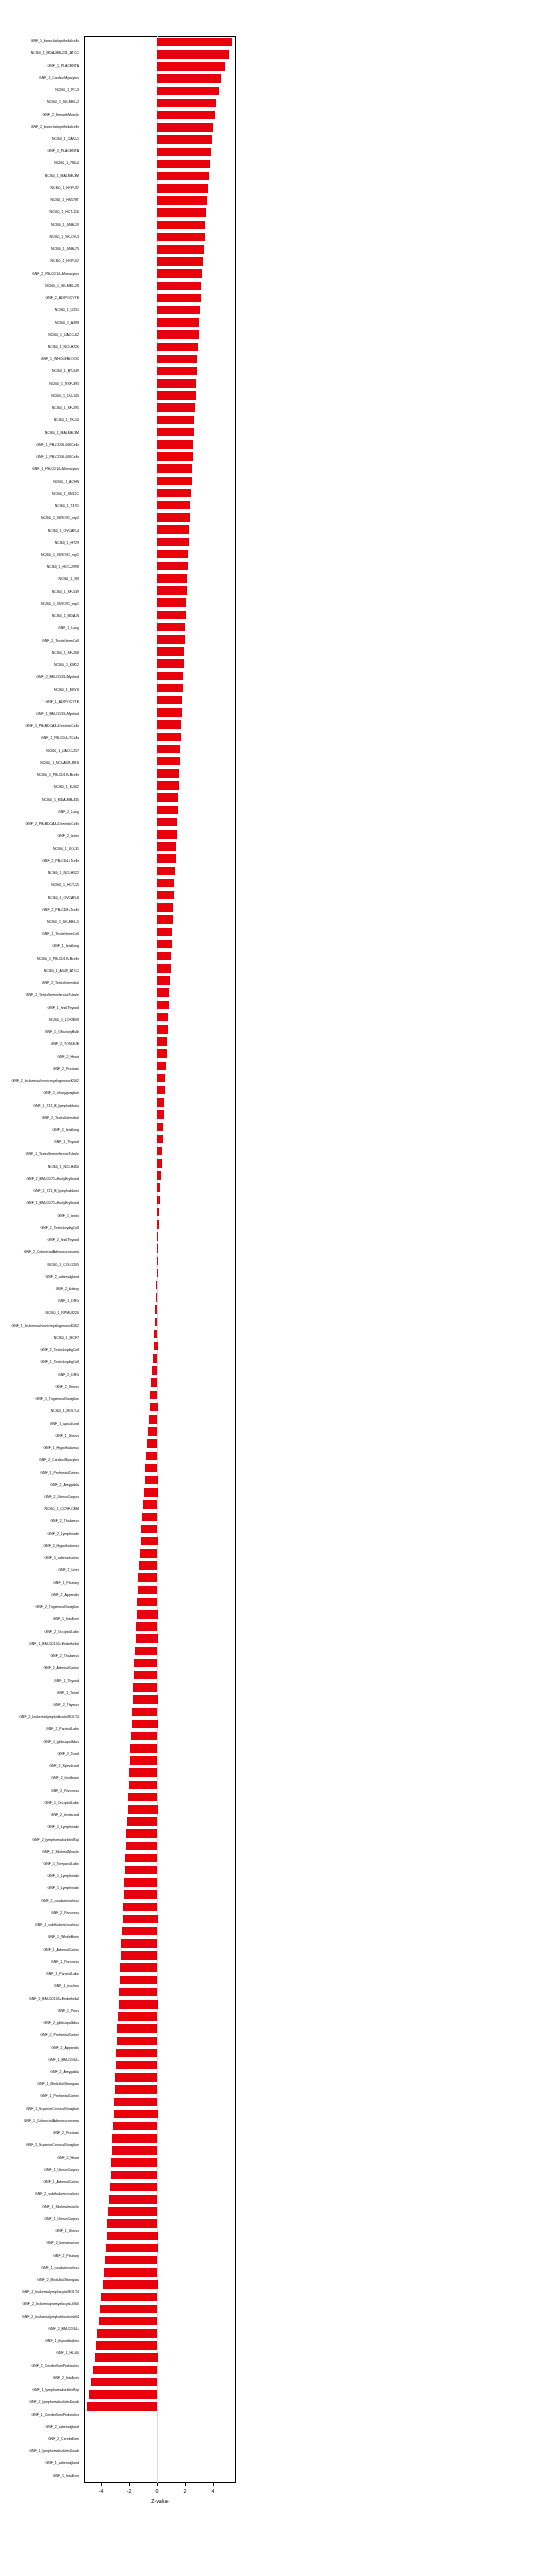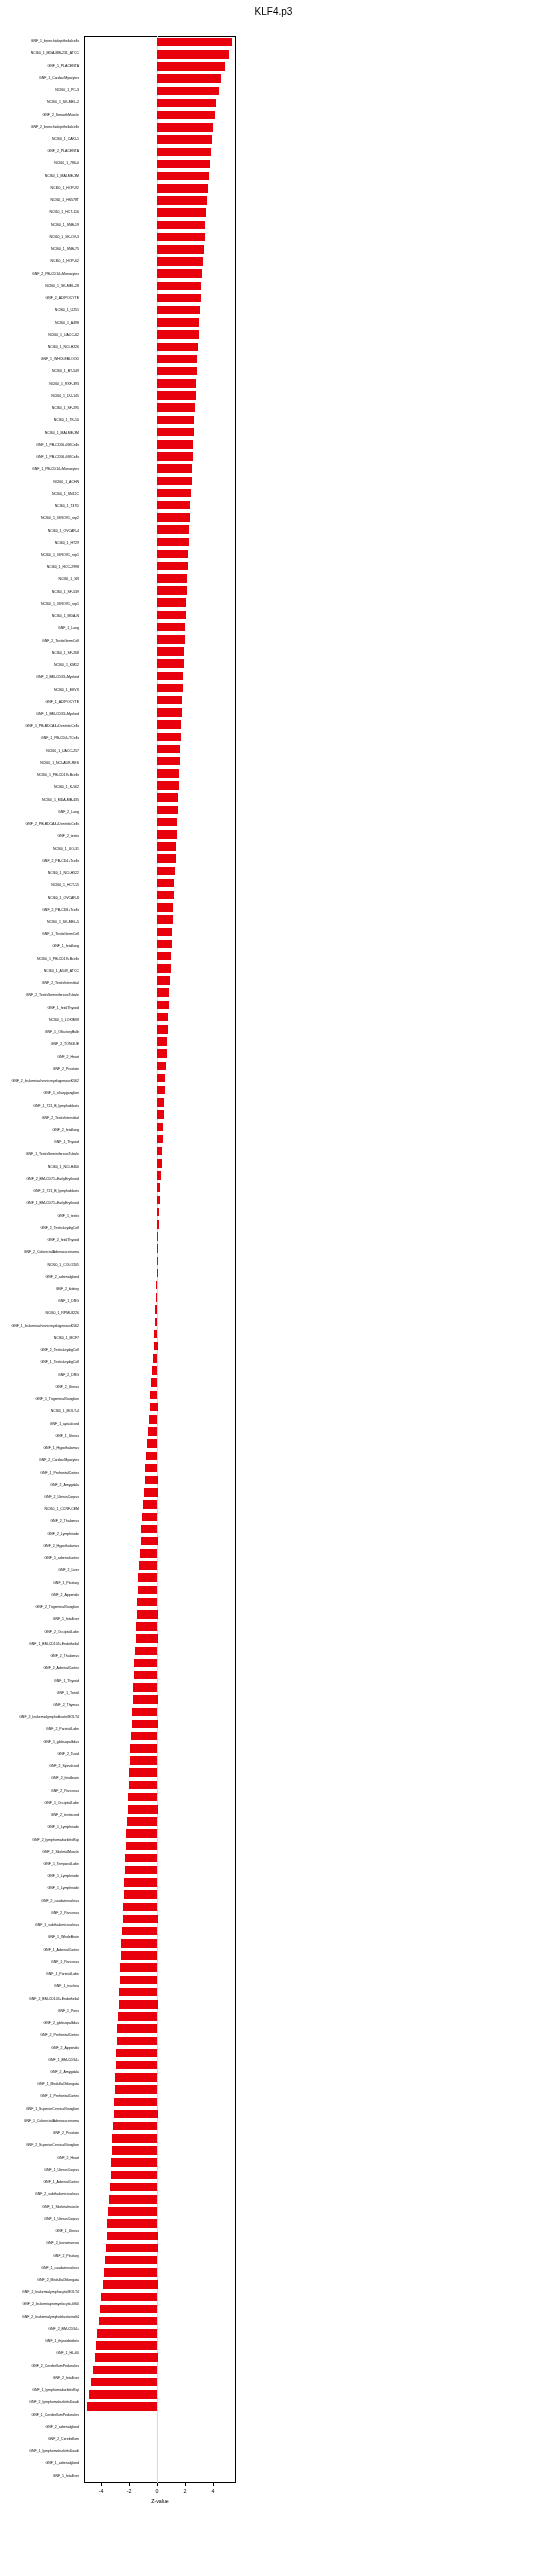--- a/index.html
+++ b/index.html
@@ -17,21 +17,20 @@
   .xaxis{position:absolute;left:84px;top:2483px;width:152px;height:30px;}
   .tick{position:absolute;top:0;width:0.8px;height:3px;background:#000;}
   .tlab{position:absolute;top:4.6px;font-size:5.3px;transform:translateX(-50%);color:#000;}
   .xtitle{position:absolute;top:15px;width:100%;text-align:center;font-size:5.3px;color:#000;}
 </style>
 </head>
 <body>
 
 <div id="root">
 
-  <div class="title">KLF4.p3</div>
 
   <div class="labels" id="labels">
       <div class="lbl" style="top: 4.1px;">GNF_1_bronchialepithelialcells</div>
       <div class="lbl" style="top: 16.4px;">NCI60_1_MDA-MB-231_ATCC</div>
       <div class="lbl" style="top: 29px;">GNF_1_PLACENTA</div>
       <div class="lbl" style="top: 41px;">GNF_1_CardiacMyocytes</div>
       <div class="lbl" style="top: 53px;">NCI60_1_PC-3</div>
       <div class="lbl" style="top: 65px;">NCI60_1_SK-MEL-2</div>
       <div class="lbl" style="top: 78px;">GNF_2_SmoothMuscle</div>
       <div class="lbl" style="top: 90px;">GNF_2_bronchialepithelialcells</div>

